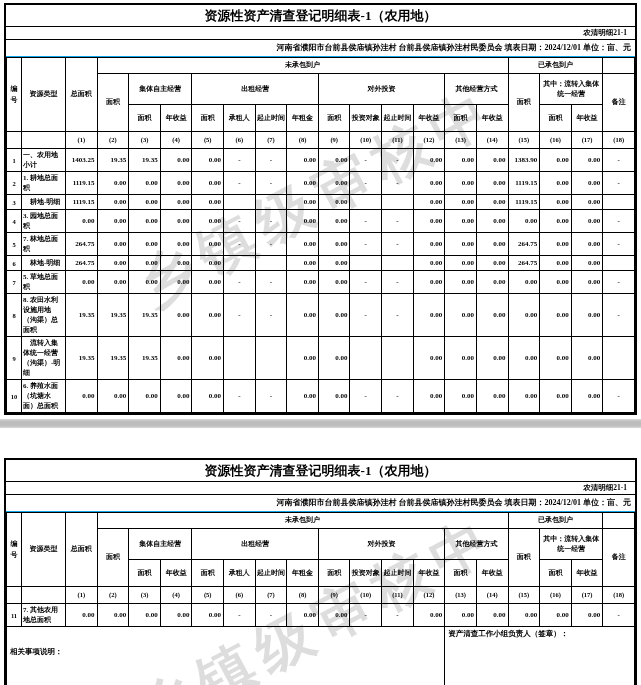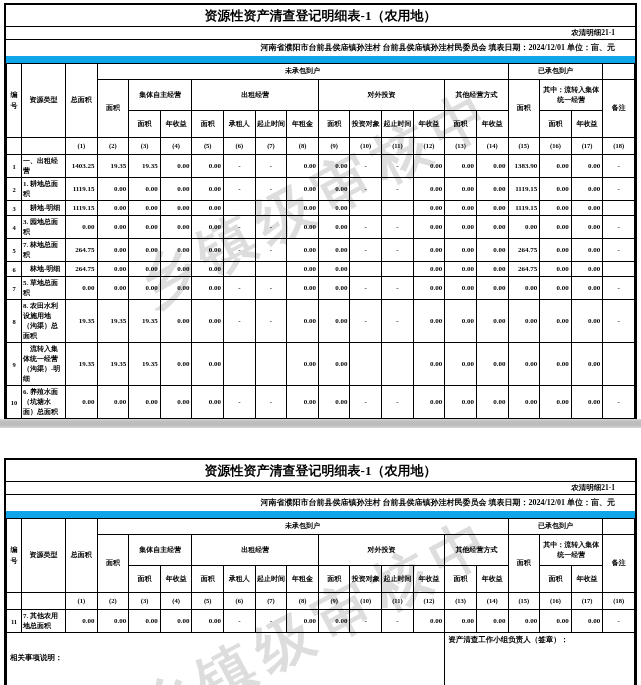--- a/index.html
+++ b/index.html
@@ -15,23 +15,23 @@
   .page-separator { position:absolute; top:419px; left:0; width:641px; height:9px;
     background:linear-gradient(#d7d7d7,#bdbdbd 30%,#bdbdbd 70%,#d7d7d7); }
   .page2 { top:428px; height:257px; }
   .page2 .sheet-wrap { padding-top:27px; }
 
   .sheet { margin:3px 4px 0 4px; border:2px solid #000; background:#fff; }
 
   .title-row { border-bottom:1px solid #000; height:21px; line-height:21px;
     text-align:center; font-size:13px; font-weight:bold; }
   .code-row { border-bottom:1px solid #000; height:12px; line-height:12px;
-    text-align:right; font-size:7.5px; font-weight:bold; padding-right:20px; }
-  .info-row { border-bottom:7px solid #0ea5e9; height:16px; line-height:16px;
-    text-align:right; font-size:8px; font-weight:bold; padding-right:20px; white-space:nowrap; }
+    text-align:right; font-size:7.5px; font-weight:bold; padding-right:8px; }
+  .info-row { border-bottom:1px solid #0ea5e9; height:16px; line-height:16px;
+    text-align:right; font-size:8px; font-weight:bold; padding-right:4px; white-space:nowrap; }
 
   table.grid { width:100%; border-collapse:collapse; table-layout:fixed; }
   .grid th, .grid td {
     border:1px solid #000; font-weight:bold; font-size:7px;
     padding:1px; overflow:hidden; vertical-align:middle;
   }
   .grid th { text-align:center; line-height:1.45; }
   col.c-no { width:15px; }
   col.c-label { width:44px; }
   tr.h-a th { height:13px; }
@@ -126,21 +126,21 @@
             <th>(14)</th>
             <th>(15)</th>
             <th>(16)</th>
             <th>(17)</th>
             <th>(18)</th>
           </tr>
         </thead>
         <tbody id="body1">
             <tr>
               <td class="cell-no">1</td>
-              <td class="cell-label">一、出租经营</td>
+              <td class="cell-label">一、农用地小计</td>
               <td class="cell-num">1403.25</td>
               <td class="cell-num">19.35</td>
               <td class="cell-num">19.35</td>
               <td class="cell-num">0.00</td>
               <td class="cell-num">0.00</td>
               <td class="cell-num dash">-</td>
               <td class="cell-num dash">-</td>
               <td class="cell-num">0.00</td>
               <td class="cell-num">0.00</td>
               <td class="cell-num dash">-</td>

